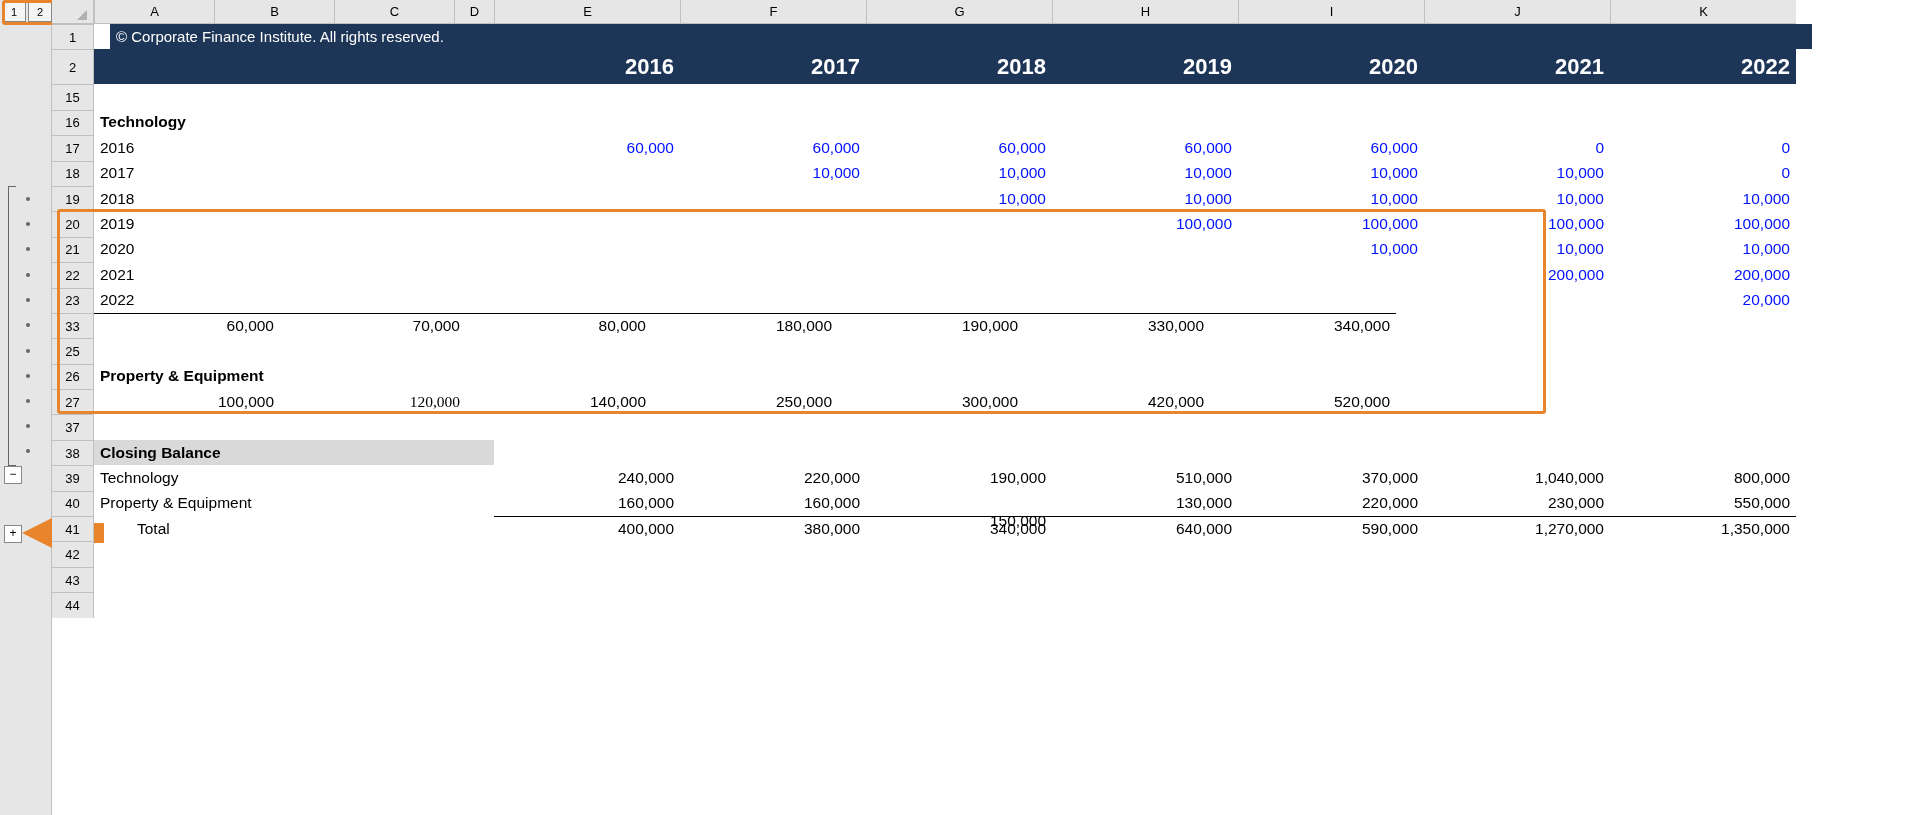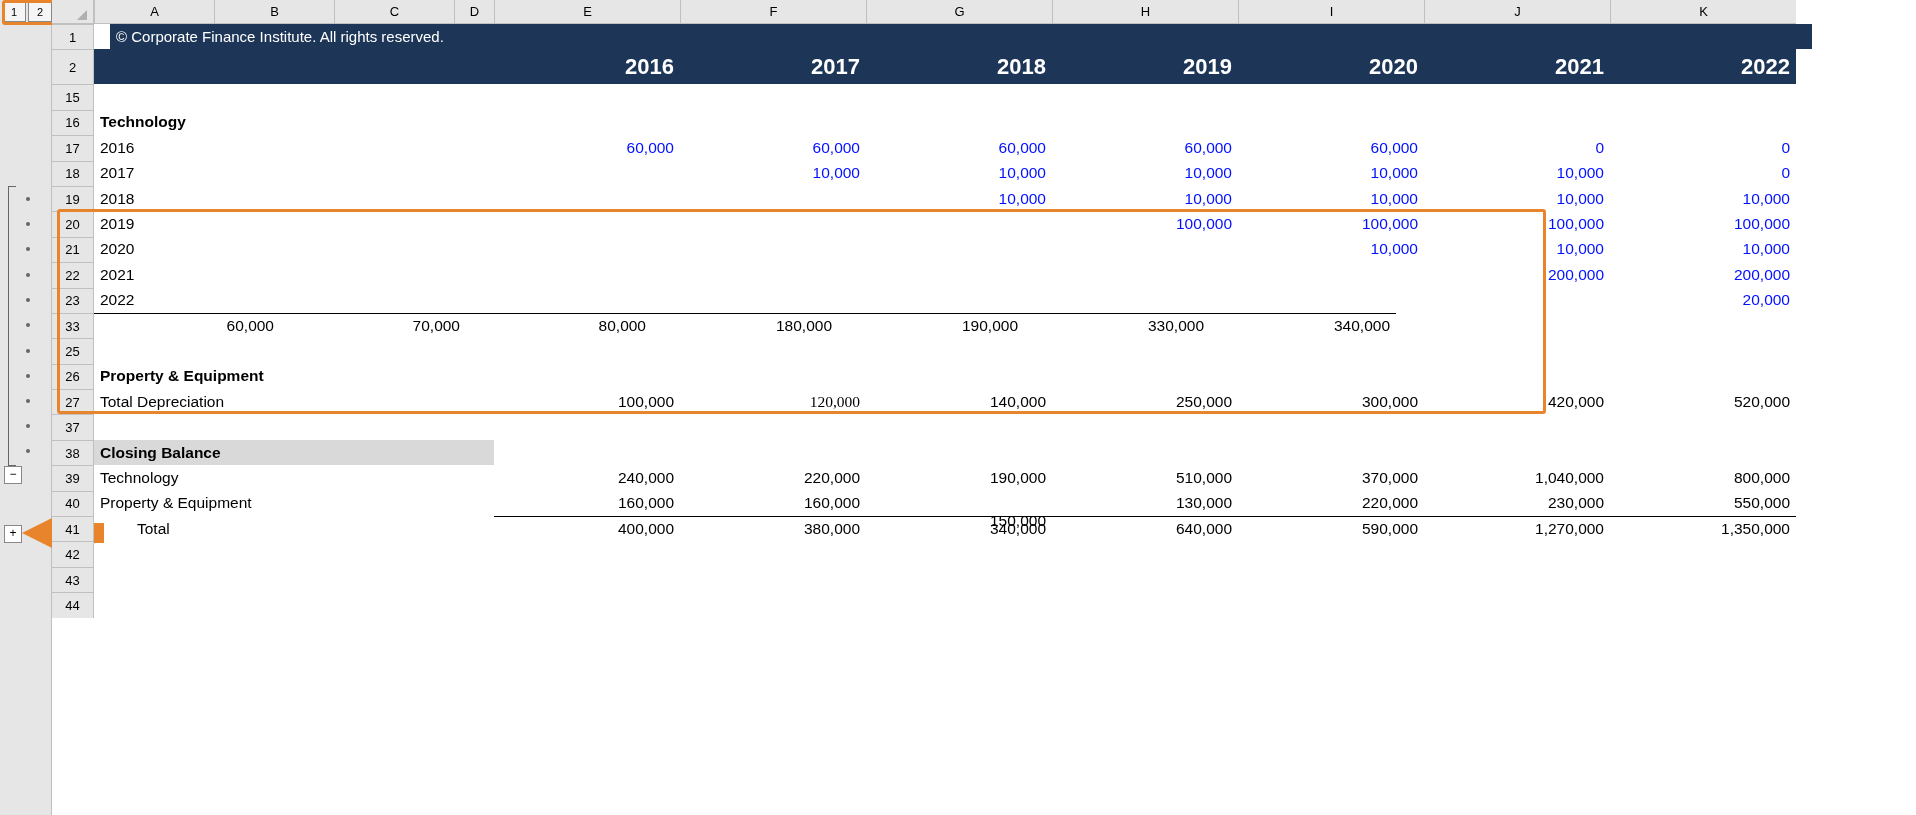--- a/index.html
+++ b/index.html
@@ -392,21 +392,20 @@
         <div class="cell bold" style="width: 400px;">Property &amp; Equipment</div>
         <div class="cell right " style="width: 186px;"></div>
         <div class="cell right " style="width: 186px;"></div>
         <div class="cell right " style="width: 186px;"></div>
         <div class="cell right " style="width: 186px;"></div>
         <div class="cell right " style="width: 186px;"></div>
         <div class="cell right " style="width: 186px;"></div>
         <div class="cell right " style="width: 186px;"></div>
       </div>
       <div class="row ">
-        <div class="cell " style="width: 400px;">Total Depreciation</div>
         <div class="cell right " style="width: 186px;">100,000</div>
         <div class="cell right " style="width: 186px; font-family: Liberation Serif, serif;">120,000</div>
         <div class="cell right " style="width: 186px;">140,000</div>
         <div class="cell right " style="width: 186px;">250,000</div>
         <div class="cell right " style="width: 186px;">300,000</div>
         <div class="cell right " style="width: 186px;">420,000</div>
         <div class="cell right " style="width: 186px;">520,000</div>
       </div>
       <div class="row ">
         <div class="cell " style="width: 400px;"></div>

